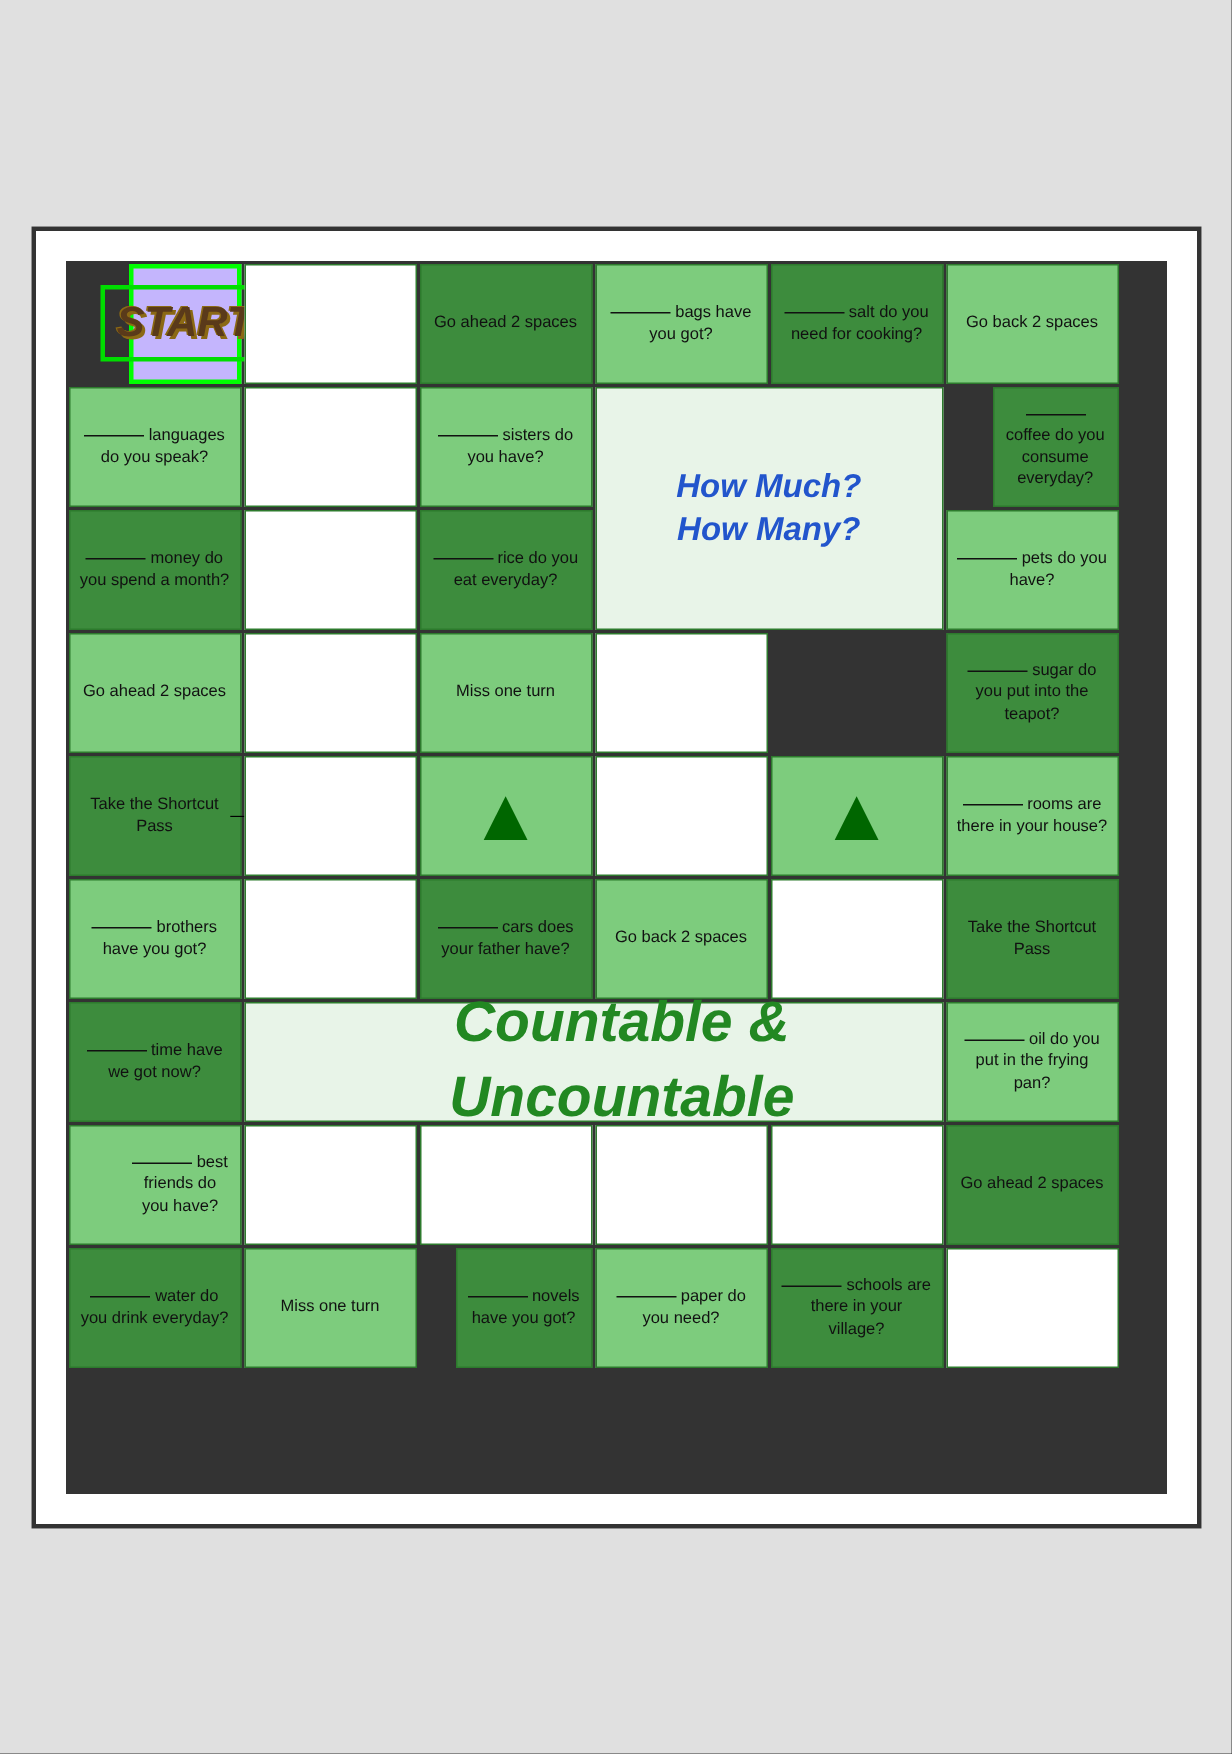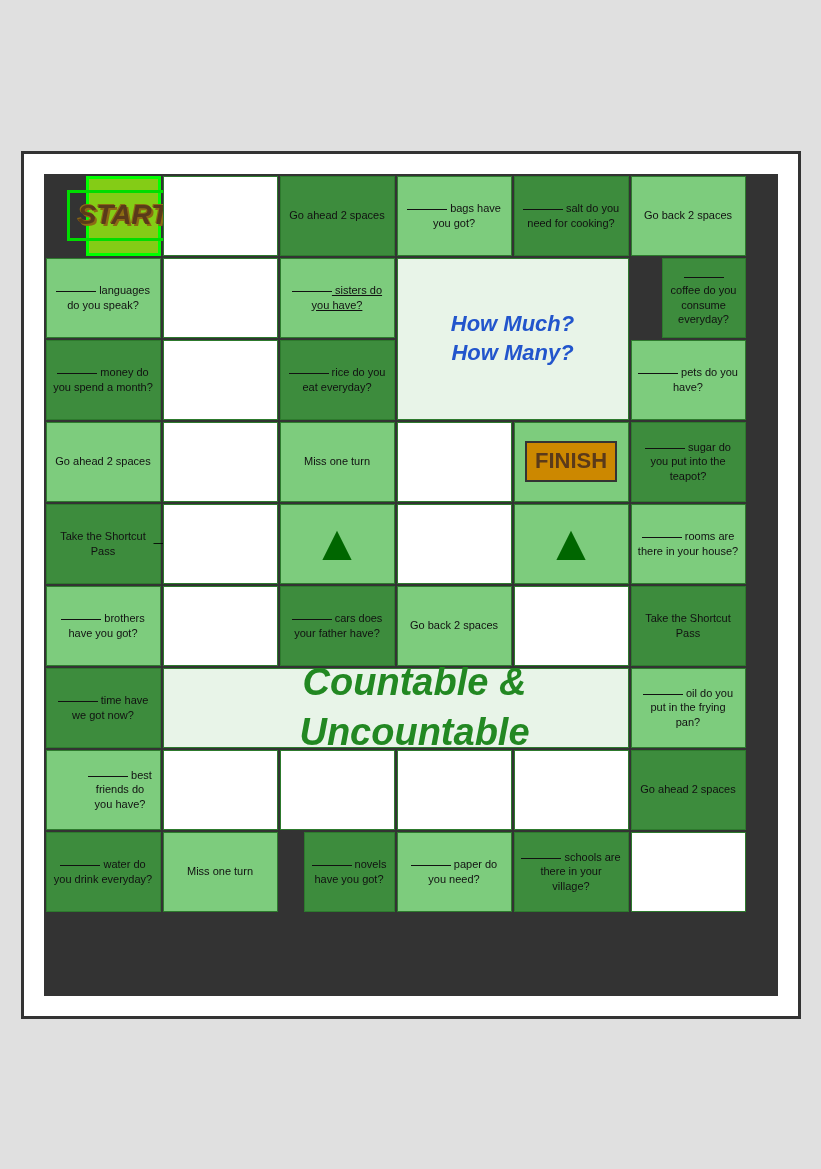--- a/index.html
+++ b/index.html
@@ -42,21 +42,21 @@
     .cell-light {
       background: #7dcc7d;
     }
     .cell-dark {
       background: #3d8c3d;
     }
     .cell-white {
       background: white;
     }
     .cell-start {
-      background: #84cc16;
+      background: #c4b5fd;
       border: 3px solid #00ff00;
       margin-left: 40px;
     }
     .start-text {
       font-size: 28px;
       font-weight: 900;
       color: #5a3a1a;
       text-shadow: 2px 2px 0 #8B6914, -1px -1px 0 #8B6914;
       font-style: italic;
       border: 3px solid #00dd00;
@@ -107,21 +107,21 @@
       <span><span class="blank-line"></span> salt do you need for cooking?</span>
     </div>
     <div class="cell cell-light" style="grid-column:6; grid-row:1;">
       <span>Go back 2 spaces</span>
     </div>
 
     <div class="cell cell-light" style="grid-column:1; grid-row:2;">
       <span><span class="blank-line"></span> languages do you speak?</span>
     </div>
     <div class="cell cell-white" style="grid-column:2; grid-row:2;"></div>
-    <div class="cell cell-light" style="grid-column:3; grid-row:2;text-decoration:underline;">
+    <div class="cell cell-light" style="grid-column:3; grid-row:2;">
       <span><span class="blank-line"></span> sisters do you have?</span>
     </div>
     <div class="cell cell-white title-cell" style="grid-column:4/6; grid-row:2/4;">
       <span style="white-space:pre-line;line-height:1.3;">How Much?
 How Many?</span>
     </div>
     <div class="cell cell-dark" style="grid-column:6; grid-row:2;margin-left:31px;">
       <span><span class="blank-line"></span> coffee do you consume everyday?</span>
     </div>
 
@@ -138,23 +138,20 @@
     </div>
 
     <div class="cell cell-light" style="grid-column:1; grid-row:4;">
       <span>Go ahead 2 spaces</span>
     </div>
     <div class="cell cell-white" style="grid-column:2; grid-row:4;"></div>
     <div class="cell cell-light" style="grid-column:3; grid-row:4;">
       <span>Miss one turn</span>
     </div>
     <div class="cell cell-white" style="grid-column:4; grid-row:4;"></div>
-    <div class="cell cell-light" style="grid-column:5; grid-row:4;">
-      <span class="finish-text">FINISH</span>
-    </div>
     <div class="cell cell-dark" style="grid-column:6; grid-row:4;">
       <span><span class="blank-line"></span> sugar do you put into the teapot?</span>
     </div>
 
     <div class="cell cell-dark" style="grid-column:1; grid-row:5;">
       <span>Take the Shortcut Pass</span>
 
       <span style="position:absolute; right:-30px; top:50%; transform:translateY(-50%); font-size:12px; color:black;">——→</span>
     </div>
     <div class="cell cell-white" style="grid-column:2; grid-row:5;"></div>

